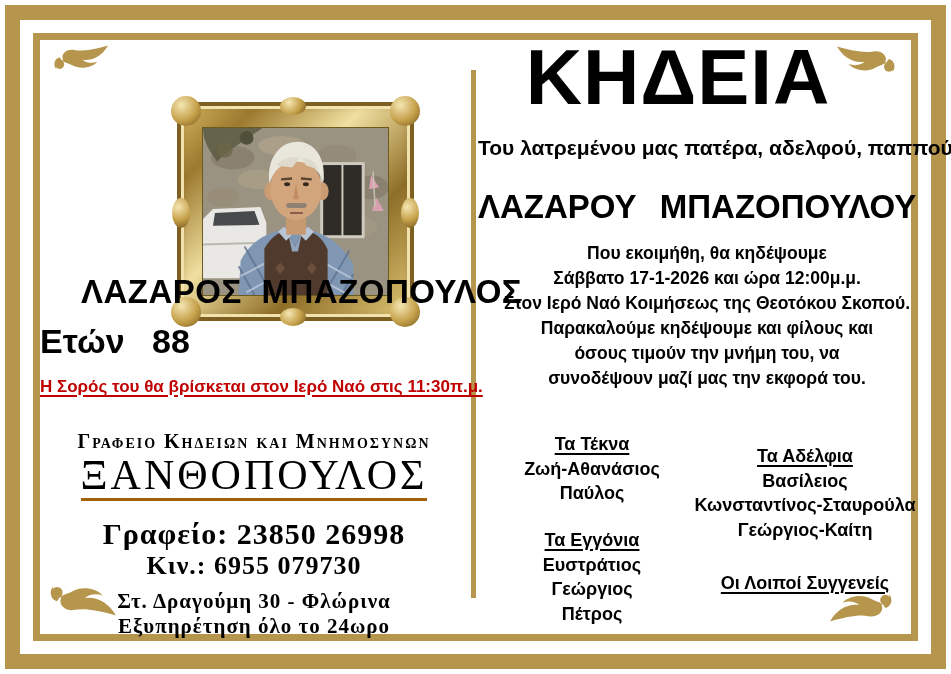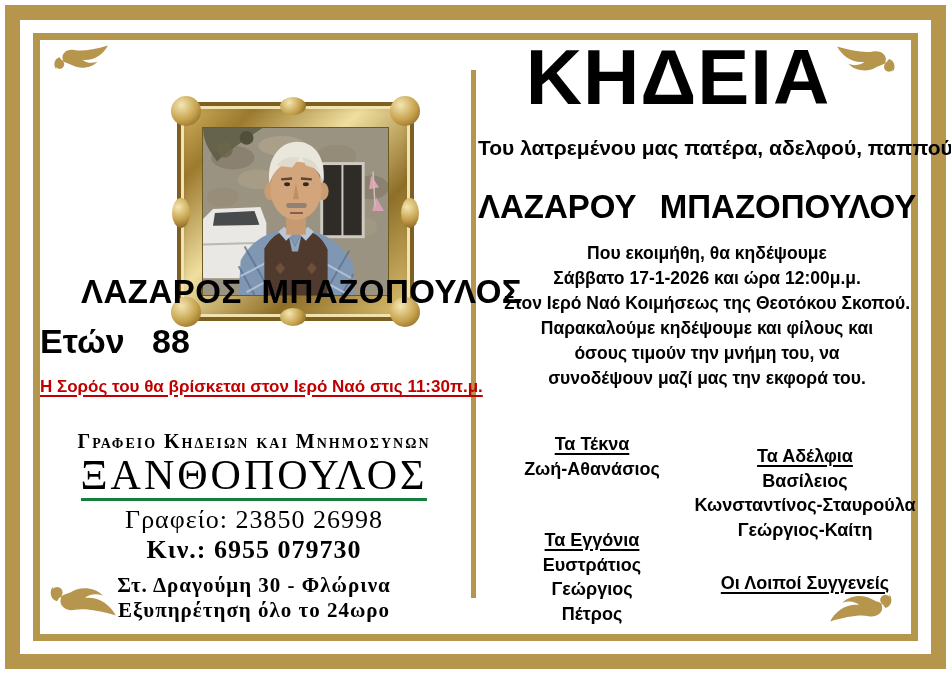--- a/index.html
+++ b/index.html
@@ -43,22 +43,22 @@
   .age-line { position:absolute; left:0; top:282px; width:428px; 
     font-size:34px; font-weight:bold; word-spacing:18px; }
   .viewing-notice { position:absolute; left:0; top:337px; width:428px; text-align:center;
     font-size:17px; font-weight:bold; color:#C00000;
     text-decoration:underline; text-decoration-thickness:2px; text-underline-offset:3px; white-space:nowrap; }
 
   .funeral-home { position:absolute; left:0; top:390px; width:428px; text-align:center;
     font-family:"Liberation Serif", serif; }
   .fh-tagline { font-size:20px; font-weight:600; font-variant:small-caps; letter-spacing:2px; }
   .fh-name { display:inline-block; margin-top:1px; font-size:42px; font-weight:500; letter-spacing:3px;
-    line-height:1.0; border-bottom:3px solid #15803d; padding-bottom:2px; }
-  .fh-office { margin-top:4px; font-size:26px; font-weight:normal; letter-spacing:1px; }
+    line-height:1.0; border-bottom:3px solid #a16207; padding-bottom:2px; }
+  .fh-office { margin-top:16px; font-size:30px; font-weight:bold; letter-spacing:1px; }
   .fh-mobile { font-size:26px; font-weight:bold; letter-spacing:1px; }
   .fh-address { margin-top:8px; font-size:21px; font-weight:bold; letter-spacing:1px; }
   .fh-availability { font-size:21px; font-weight:bold; letter-spacing:1px; }
 
   
   .right-col { position:absolute; left:478px; top:36px; width:434px; }
   .main-title { position:absolute; left:0; top:2px; width:400px; text-align:center;
     font-size:78px; font-weight:bold; letter-spacing:1px; line-height:1; }
   .subtitle { position:absolute; left:0; top:100px; width:434px; text-align:center;
     font-size:21px; font-weight:bold; white-space:nowrap; }
@@ -215,20 +215,21 @@
       <div>Σάββατο 17-1-2026 και ώρα 12:00μ.μ.</div>
       <div>Στον Ιερό Ναό Κοιμήσεως της Θεοτόκου Σκοπού.</div>
       <div>Παρακαλούμε κηδέψουμε και φίλους και</div>
       <div>όσους τιμούν την μνήμη του, να</div>
       <div>συνοδέψουν μαζί μας την εκφορά του.</div>
     </div>
 
     <div class="family-block fam-children">
       <div class="family-heading">Τα Τέκνα</div>
       <div>Ζωή-Αθανάσιος</div>
+      <div>Παύλος</div>
     </div>
 
     <div class="family-block fam-siblings">
       <div class="family-heading">Τα Αδέλφια</div>
       <div>Βασίλειος</div>
       <div>Κωνσταντίνος-Σταυρούλα</div>
       <div>Γεώργιος-Καίτη</div>
     </div>
 
     <div class="family-block fam-grandchildren">

